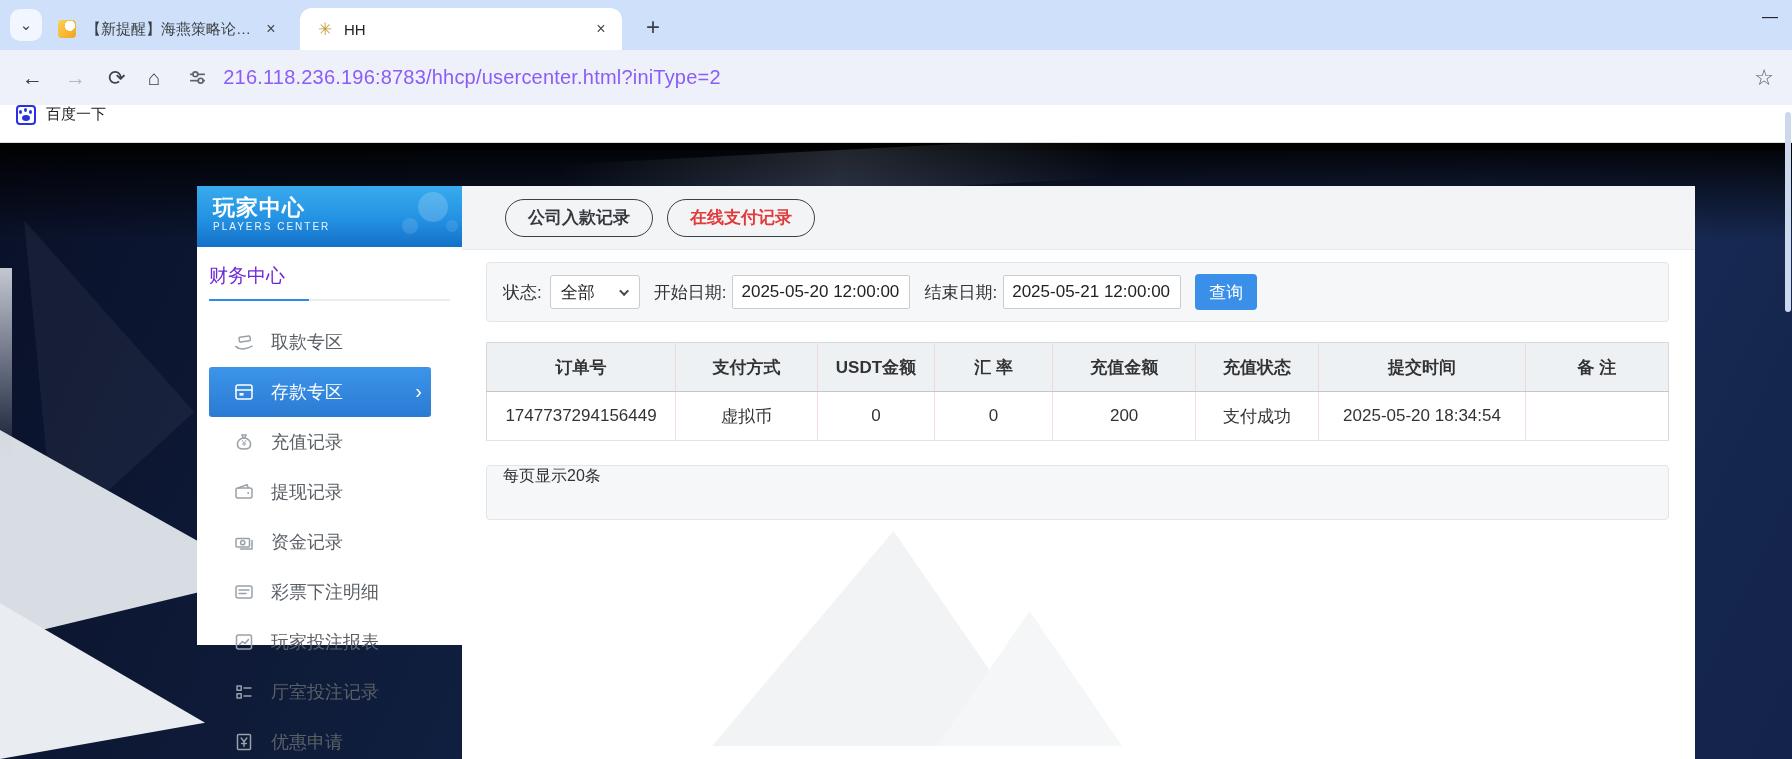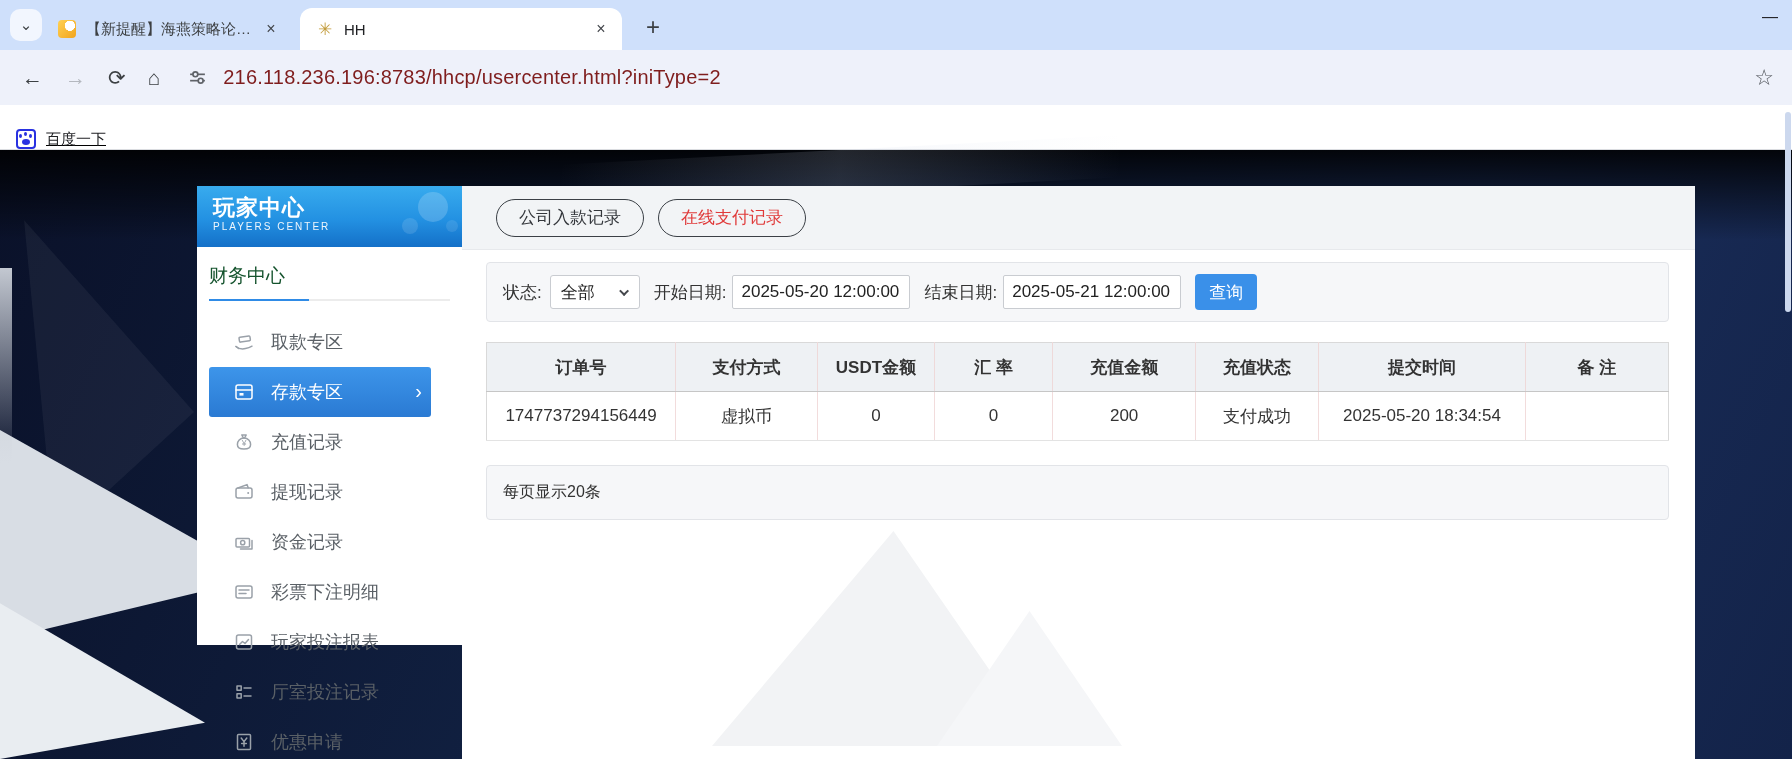--- a/index.html
+++ b/index.html
@@ -24,25 +24,25 @@
     color:#44474c; font-size:16px; border-radius:50%; margin-left:6px; }
   .newtab-btn { position:absolute; left:638px; top:12px; width:30px; height:30px; color:#3c4043;
     font-size:24px; display:flex; align-items:center; justify-content:center; }
   .win-min { position:absolute; right:14px; top:8px; color:#202124; font-size:16px; }
 
   .toolbar { position:absolute; left:0; top:50px; width:1792px; height:55px; background:#eef1fa;
     display:flex; align-items:center; }
   .nav-ic { font-size:21px; color:#3c4043; margin-left:22px; }
   .nav-ic.disabled { color:#b4b8bf; }
   .tune { margin-left:28px; display:flex; }
-  .urltext { margin-left:16px; font-size:20px; color:#7f1d1d; letter-spacing:.2px; }
+  .urltext { margin-left:16px; font-size:20px; color:#8b5cf6; letter-spacing:.2px; }
   .star { margin-left:auto; margin-right:18px; font-size:22px; color:#51555b; }
 
-  .bookmarks { position:absolute; left:0; top:105px; width:1792px; height:45px; background:#fff;
-    border-bottom:1px solid #dadce0; display:flex; align-items:flex-end;text-decoration:underline; }
+  .bookmarks { position:absolute; left:0; top:105px; width:1792px; height:38px; background:#fff;
+    border-bottom:1px solid #dadce0; display:flex; align-items:flex-start; }
   .baidu-ic { position:relative; width:20px; height:20px; margin-left:16px; border:2px solid #2932e1;
     border-radius:4px; background:#fff; }
   .baidu-ic i { position:absolute; background:#2932e1; border-radius:50%; }
   .paw-pad { left:4px; top:8px; width:8px; height:6px; }
   .toe1 { left:1px; top:3px; width:3px; height:4px; }
   .toe2 { left:6px; top:1px; width:3px; height:4px; }
   .toe3 { left:11px; top:3px; width:3px; height:4px; }
   .bm-label { margin-left:10px; font-size:15px; color:#202124; }
 
   .scroll-thumb { position:absolute; left:1785px; top:112px; width:6px; height:200px;
@@ -69,21 +69,21 @@
   .sb-head { position:relative; height:61px; overflow:hidden; padding:9px 0 0 16px; color:#fff;
     background:linear-gradient(180deg,#38abee 0%,#2391e2 55%,#1470c8 100%); }
   .sb-title { font-size:22px; font-weight:bold; letter-spacing:1px; line-height:26px; }
   .sb-sub { font-size:10px; letter-spacing:2px; opacity:.92; }
   .deco1 { position:absolute; right:14px; top:6px; width:30px; height:30px; border-radius:50%;
     background:rgba(255,255,255,.18); }
   .deco2 { position:absolute; right:44px; top:32px; width:16px; height:16px; border-radius:50%;
     background:rgba(255,255,255,.12); }
   .deco3 { position:absolute; right:4px; top:34px; width:12px; height:12px; border-radius:50%;
     background:rgba(255,255,255,.10); }
-  .fin-title { padding:16px 16px 10px 12px; font-size:19px; color:#14532d; }
+  .fin-title { padding:16px 16px 10px 12px; font-size:19px; color:#6d28d9; }
   .fin-divider { margin-left:12px; width:241px; height:2px; background:#ececec; position:relative; }
   .fin-divider::before { content:""; position:absolute; left:0; top:0; width:100px; height:2px; background:#2f8be6; }
   .menu { margin-top:16px; }
   .mi { height:50px; display:flex; align-items:center; padding-left:36px; color:#5a6066; }
   .mi .ic { width:22px; height:22px; margin-right:16px; color:#9aa1a9; flex:0 0 auto; }
   .mi .lbl { font-size:18px; }
   .mi.active { margin:0 31px 0 12px; padding-left:24px; border-radius:3px; position:relative; color:#fff;
     background:linear-gradient(180deg,#3d95ea,#2a7ad3); }
   .mi.active .ic { color:#fff; }
   .mi.active .chev { position:absolute; right:9px; top:50%; transform:translateY(-54%);
@@ -91,21 +91,21 @@
   .ic svg { width:22px; height:22px; stroke:currentColor; fill:none; stroke-width:1.5;
     stroke-linecap:round; stroke-linejoin:round; }
 
   
   .main { position:absolute; left:462px; top:36px; width:1233px; height:573px; background:#fff; z-index:2; }
   .wm1 { position:absolute; left:250px; top:345px; width:330px; height:215px; background:#f2f3f5;
     clip-path:polygon(55% 0,100% 100%,0 100%); }
   .wm2 { position:absolute; left:475px; top:425px; width:185px; height:135px; background:#f5f6f8;
     clip-path:polygon(50% 0,100% 100%,0 100%); }
   .tabrow { position:relative; height:64px; background:#f2f4f6; border-bottom:1px solid #e7e9ec;
-    display:flex; align-items:center; padding-left:20px; z-index:1; }
+    display:flex; align-items:center; padding-left:29px; z-index:1;font-weight:bold; }
   .pill { height:38px; padding:0 22px; border:1px solid #3b4046; border-radius:20px; background:transparent;
     display:flex; align-items:center; font-size:17px; margin-left:14px; color:#34373c; }
   .pill.red { color:#e03a3a; }
   .content { position:relative; padding:12px 26px 0 24px; z-index:1; }
 
   .filterbar { height:60px; background:#f6f7f9; border:1px solid #e2e4e8; border-radius:4px;
     display:flex; align-items:center; padding:0 16px; font-size:17px; color:#333; }
   .selectbox { width:90px; height:34px; background:#fff; border:1px solid #c9ccd1; border-radius:3px;
     margin-left:8px; display:flex; align-items:center; padding-left:10px; font-size:17px; color:#222; }
   .sel-caret { width:7px; height:7px; border-left:2px solid #45484d; border-bottom:2px solid #45484d;
@@ -119,21 +119,21 @@
   table.data { width:100%; margin-top:20px; border-collapse:collapse; table-layout:fixed;
     border:1px solid #d9d9d9; }
   table.data th { height:49px; background:#eef1f4; font-size:17px; font-weight:bold; color:#333;
     border-bottom:1px solid #c6c6c6; border-left:1px solid #eed9d9; text-align:center; }
   table.data td { height:49px; background:#fff; font-size:17px; color:#333; text-align:center;
     border-left:1px solid #f2dcdc; border-bottom:1px solid #e3e3e3; }
   table.data th:first-child, table.data td:first-child { border-left:none; }
   td.order-no { font-size:18px; padding:0 2px; }
 
   .pager { height:55px; margin-top:24px; background:#f6f7f9; border:1px solid #e2e4e8; border-radius:4px;
-    display:flex; align-items:center; padding:0 16px; font-size:16px; color:#333; }
+    display:flex; align-items:flex-start; padding:0 16px; font-size:16px; color:#333; }
   .pager .right { margin-left:auto; display:flex; align-items:center; gap:11px; }
   .plink { color:#2e79d5; }
   .pcur { min-width:20px; height:24px; padding:0 4px; background:#d8e6fa; border:1px solid #8fb3e2;
     color:#2457a8; display:flex; align-items:center; justify-content:center; font-size:15px; }
   .pjump { width:38px; height:27px; background:#fff; border:1px solid #a9c2e2; border-radius:2px;
     font-size:15px; text-align:center; font-family:inherit; }
 </style>
 </head>
 <body>
 

